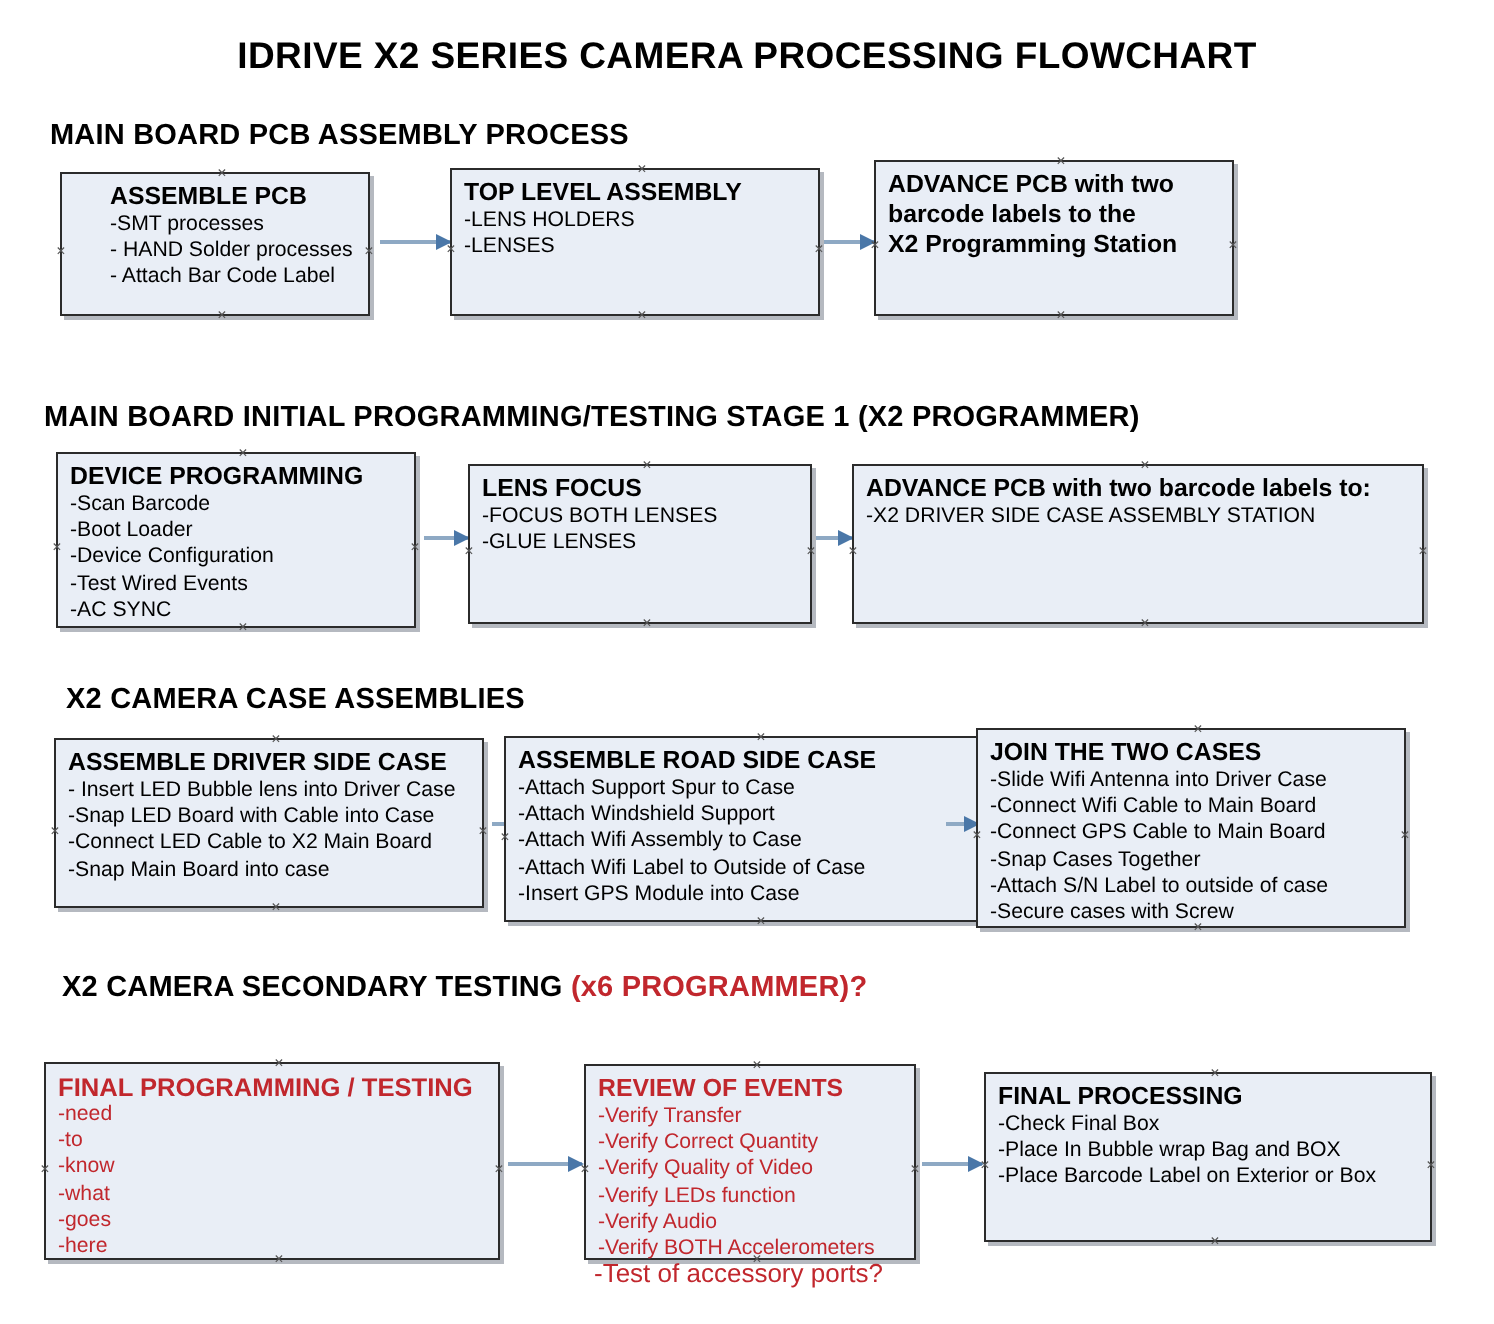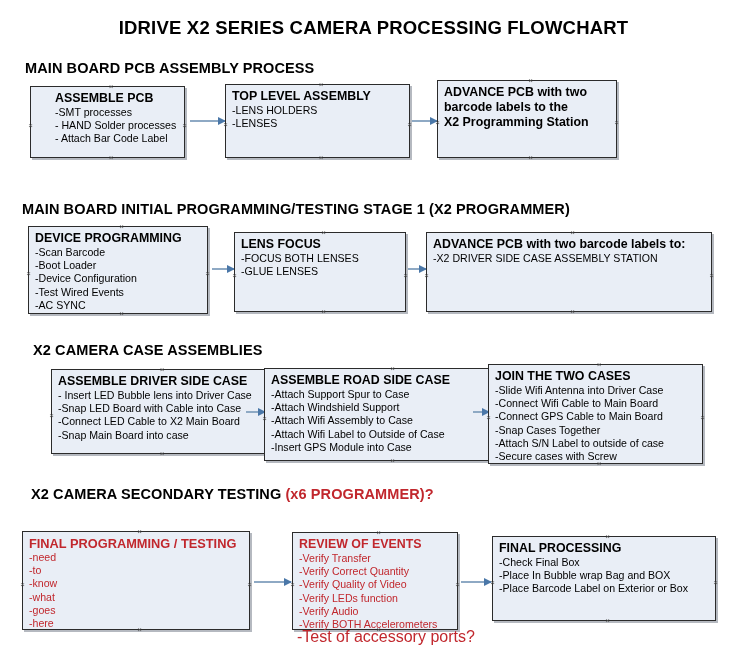--- a/index.html
+++ b/index.html
@@ -59,21 +59,21 @@
     white-space:nowrap;
   }
   .box.red .box-title{color:#c1272d;}
   .box.red .box-line{color:#c1272d;}
 
   .box-title.big{font-size:12.8px;}
 
   
   .spill{
     position:absolute;
-    font-size:16px;
+    font-size:13px;
     line-height:13.2px;
     color:#c1272d;
     white-space:nowrap;
   }
 
   
   .conn{
     position:absolute;
     height:2px;
     background:#8ea9c4;
@@ -178,35 +178,35 @@
     <div class="box-title">ADVANCE PCB with two barcode labels to:</div>
     <div class="box-line">-X2 DRIVER  SIDE  CASE  ASSEMBLY STATION</div>
     <span class="hx" style="left:50%;top:-4px;"></span>
     <span class="hx" style="left:50%;bottom:-4px;"></span>
     <span class="hx" style="left:-4px;top:50%;"></span>
     <span class="hx" style="right:-4px;top:50%;"></span>
   </div>
 
   <div class="section-head" style="left:33px;top:342px;">X2 CAMERA CASE ASSEMBLIES</div>
 
-  <div class="box" style="left:27px;top:369px;width:215px;height:85px;margin-left:24px;">
+  <div class="box" style="left:27px;top:369px;width:215px;height:85px;">
     <div class="box-title">ASSEMBLE DRIVER SIDE CASE</div>
     <div class="box-line">- Insert LED Bubble lens into Driver Case</div>
     <div class="box-line">-Snap LED Board with Cable into Case</div>
     <div class="box-line">-Connect LED Cable to X2 Main Board</div>
     <div class="box-line">-Snap Main Board into case</div>
     <span class="hx" style="left:50%;top:-4px;"></span>
     <span class="hx" style="left:50%;bottom:-4px;"></span>
     <span class="hx" style="left:-4px;top:50%;"></span>
     <span class="hx" style="right:-4px;top:50%;"></span>
   </div>
 
   <div class="conn" style="left:246px;top:411px;width:19px;"></div>
 
-  <div class="box" style="left:264px;top:368px;width:250px;height:93px;">
+  <div class="box" style="left:252px;top:368px;width:250px;height:93px;">
     <div class="box-title">ASSEMBLE ROAD SIDE CASE</div>
     <div class="box-line">-Attach Support Spur to Case</div>
     <div class="box-line">-Attach Windshield Support</div>
     <div class="box-line">-Attach Wifi Assembly to Case</div>
     <div class="box-line">-Attach Wifi Label to Outside of Case</div>
     <div class="box-line">-Insert GPS Module into Case</div>
     <span class="hx" style="left:50%;top:-4px;"></span>
     <span class="hx" style="left:50%;bottom:-4px;"></span>
     <span class="hx" style="left:-4px;top:50%;"></span>
     <span class="hx" style="right:-4px;top:50%;"></span>

